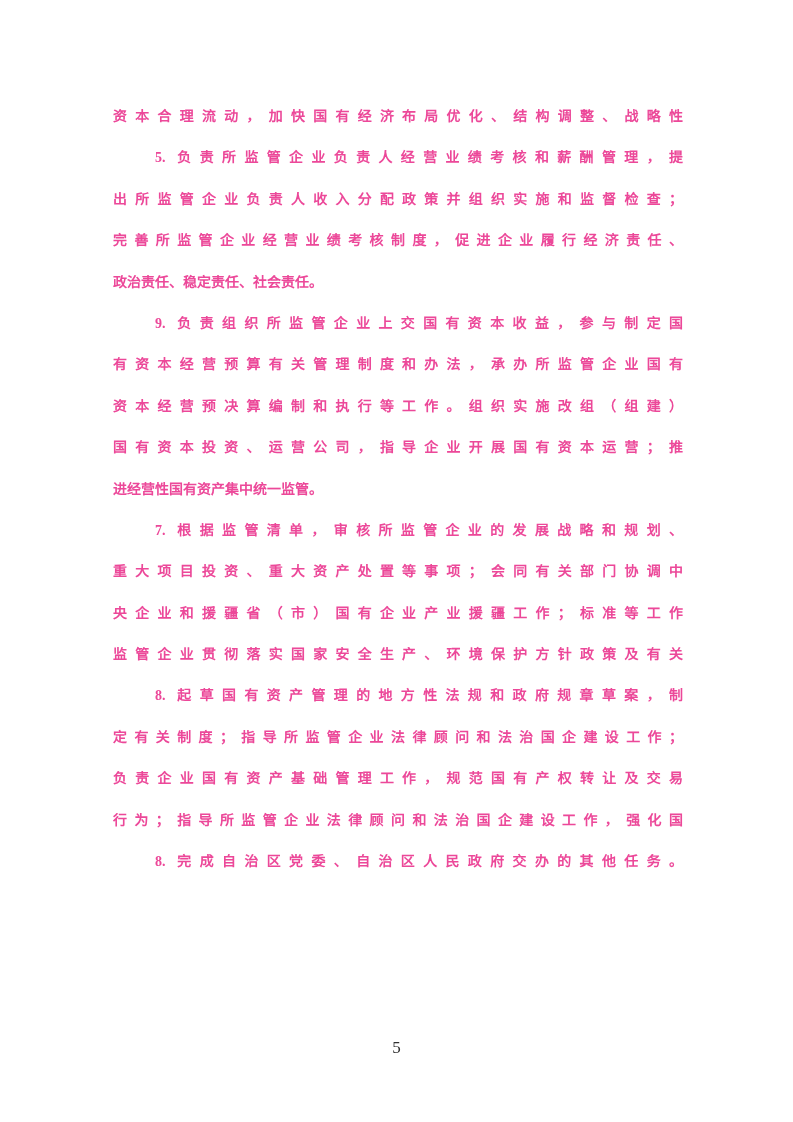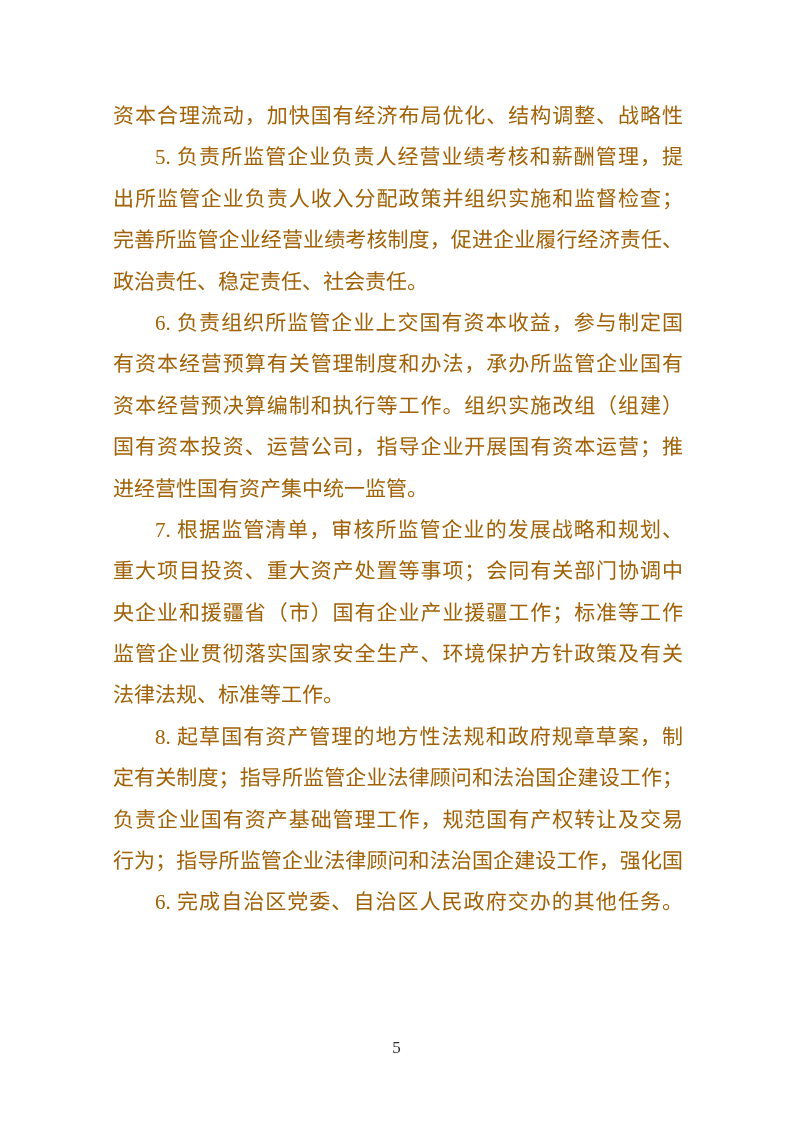--- a/index.html
+++ b/index.html
@@ -17,27 +17,27 @@
   }
   .text-block {
     position: absolute;
     left: 113px;
     top: 96px;
     width: 570px;
   }
   .line {
     margin: 0;
     padding: 0;
-    font-size: 21px;
+    font-size: 14px;
     height: 41.4px;
     line-height: 41.4px;
-    color: #a16207;
+    color: #ec4899;
     white-space: normal;
     letter-spacing: 0;
-    font-weight: 400;
+    font-weight: 700;
   }
   .line.j {
     text-align: justify;
     text-align-last: justify;
   }
   .line.ind {
     text-indent: 42px;
   }
   .page-number {
     position: absolute;
@@ -54,30 +54,29 @@
 <body>
 
 <div class="page">
   <div class="text-block">
 
   <p class="line j">资本合理流动，加快国有经济布局优化、结构调整、战略性</p>
       <p class="line j ind">5. 负责所监管企业负责人经营业绩考核和薪酬管理，提</p>
       <p class="line j">出所监管企业负责人收入分配政策并组织实施和监督检查；</p>
       <p class="line j">完善所监管企业经营业绩考核制度，促进企业履行经济责任、</p>
       <p class="line">政治责任、稳定责任、社会责任。</p>
-      <p class="line j ind">6. 负责组织所监管企业上交国有资本收益，参与制定国</p>
+      <p class="line j ind">9. 负责组织所监管企业上交国有资本收益，参与制定国</p>
       <p class="line j">有资本经营预算有关管理制度和办法，承办所监管企业国有</p>
       <p class="line j">资本经营预决算编制和执行等工作。组织实施改组（组建）</p>
       <p class="line j">国有资本投资、运营公司，指导企业开展国有资本运营；推</p>
       <p class="line">进经营性国有资产集中统一监管。</p>
       <p class="line j ind">7. 根据监管清单，审核所监管企业的发展战略和规划、</p>
       <p class="line j">重大项目投资、重大资产处置等事项；会同有关部门协调中</p>
       <p class="line j">央企业和援疆省（市）国有企业产业援疆工作；标准等工作</p>
       <p class="line j">监管企业贯彻落实国家安全生产、环境保护方针政策及有关</p>
-      <p class="line">法律法规、标准等工作。</p>
       <p class="line j ind">8. 起草国有资产管理的地方性法规和政府规章草案，制</p>
       <p class="line j">定有关制度；指导所监管企业法律顾问和法治国企建设工作；</p>
       <p class="line j">负责企业国有资产基础管理工作，规范国有产权转让及交易</p>
       <p class="line j">行为；指导所监管企业法律顾问和法治国企建设工作，强化国</p>
-      <p class="line j ind">6. 完成自治区党委、自治区人民政府交办的其他任务。</p>
+      <p class="line j ind">8. 完成自治区党委、自治区人民政府交办的其他任务。</p>
     </div>
   <div class="page-number">5</div>
 </div>
 
 </body></html>

